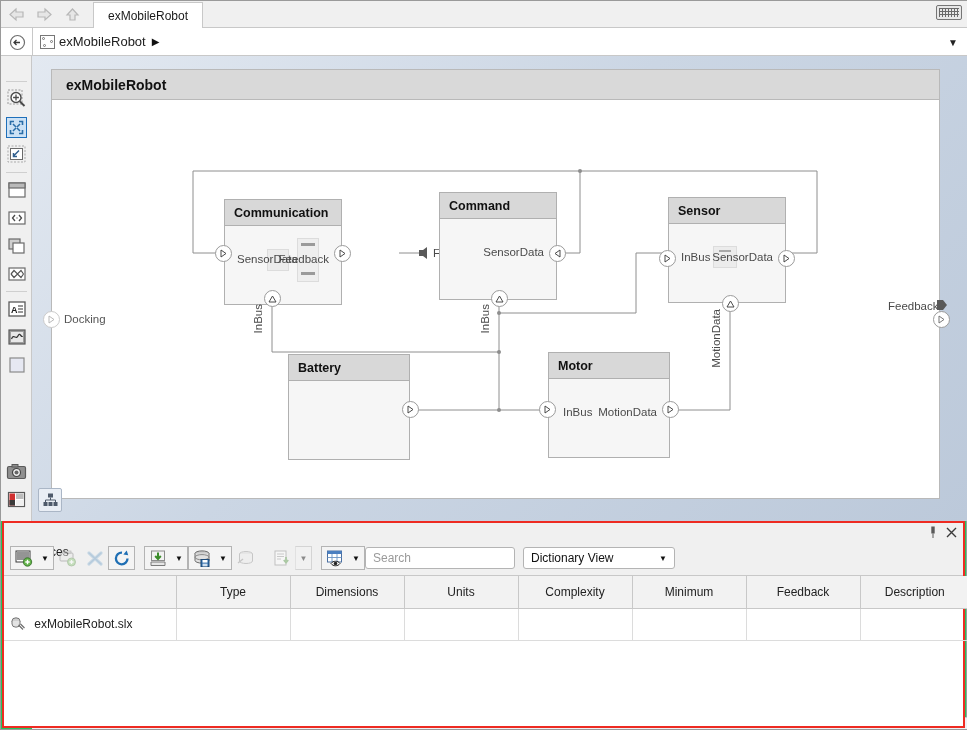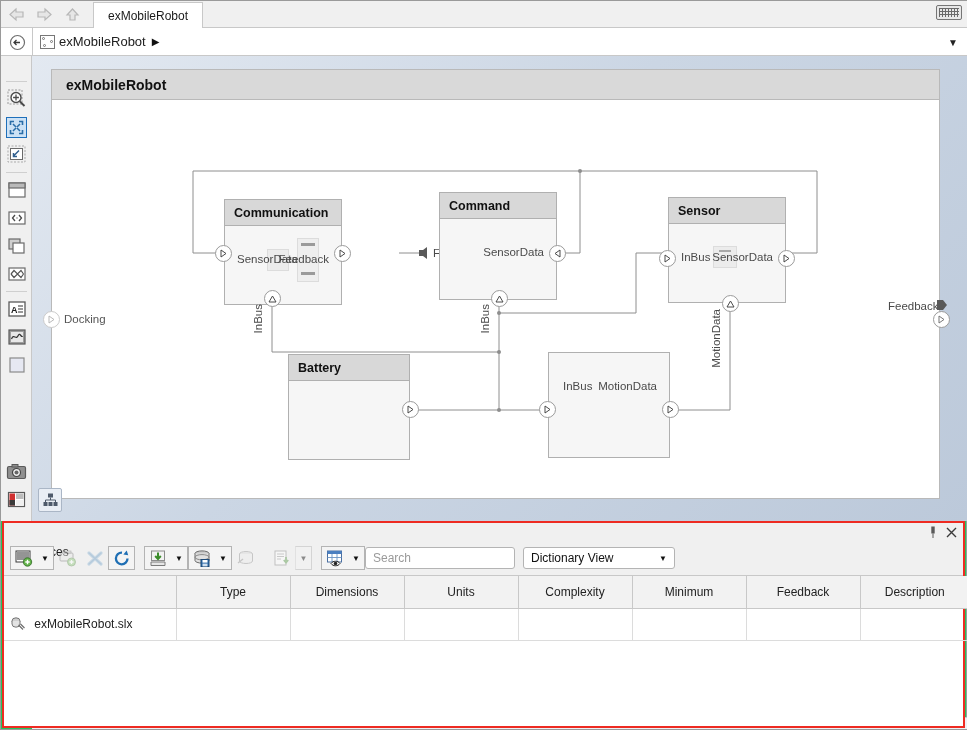--- a/index.html
+++ b/index.html
@@ -469,20 +469,21 @@
         <div class="comp" style="left:236px; top:254px; width:122px; height:106px;">
           <div class="hd">Battery</div>
         </div>
         <div class="port" style="left:350px; top:301px;">
           <svg width="9" height="9" viewBox="0 0 9 9">
               <path d="M2 1 L7 4.5 L2 8 Z" fill="none" stroke="#4a4a4a" stroke-width="1"></path>
             </svg>
         </div>
 
         <div class="comp" style="left:496px; top:252px; width:122px; height:106px;">
+          <div class="hd">Motor</div>
           <div class="bd">
             <span class="plabel" style="left:14px; top:27px;">InBus</span>
             <span class="plabel" style="right:12px; top:27px;">MotionData</span>
           </div>
         </div>
         <div class="port" style="left:487px; top:301px;">
           <svg width="9" height="9" viewBox="0 0 9 9">
               <path d="M2 1 L7 4.5 L2 8 Z" fill="none" stroke="#4a4a4a" stroke-width="1"></path>
             </svg>
         </div>

